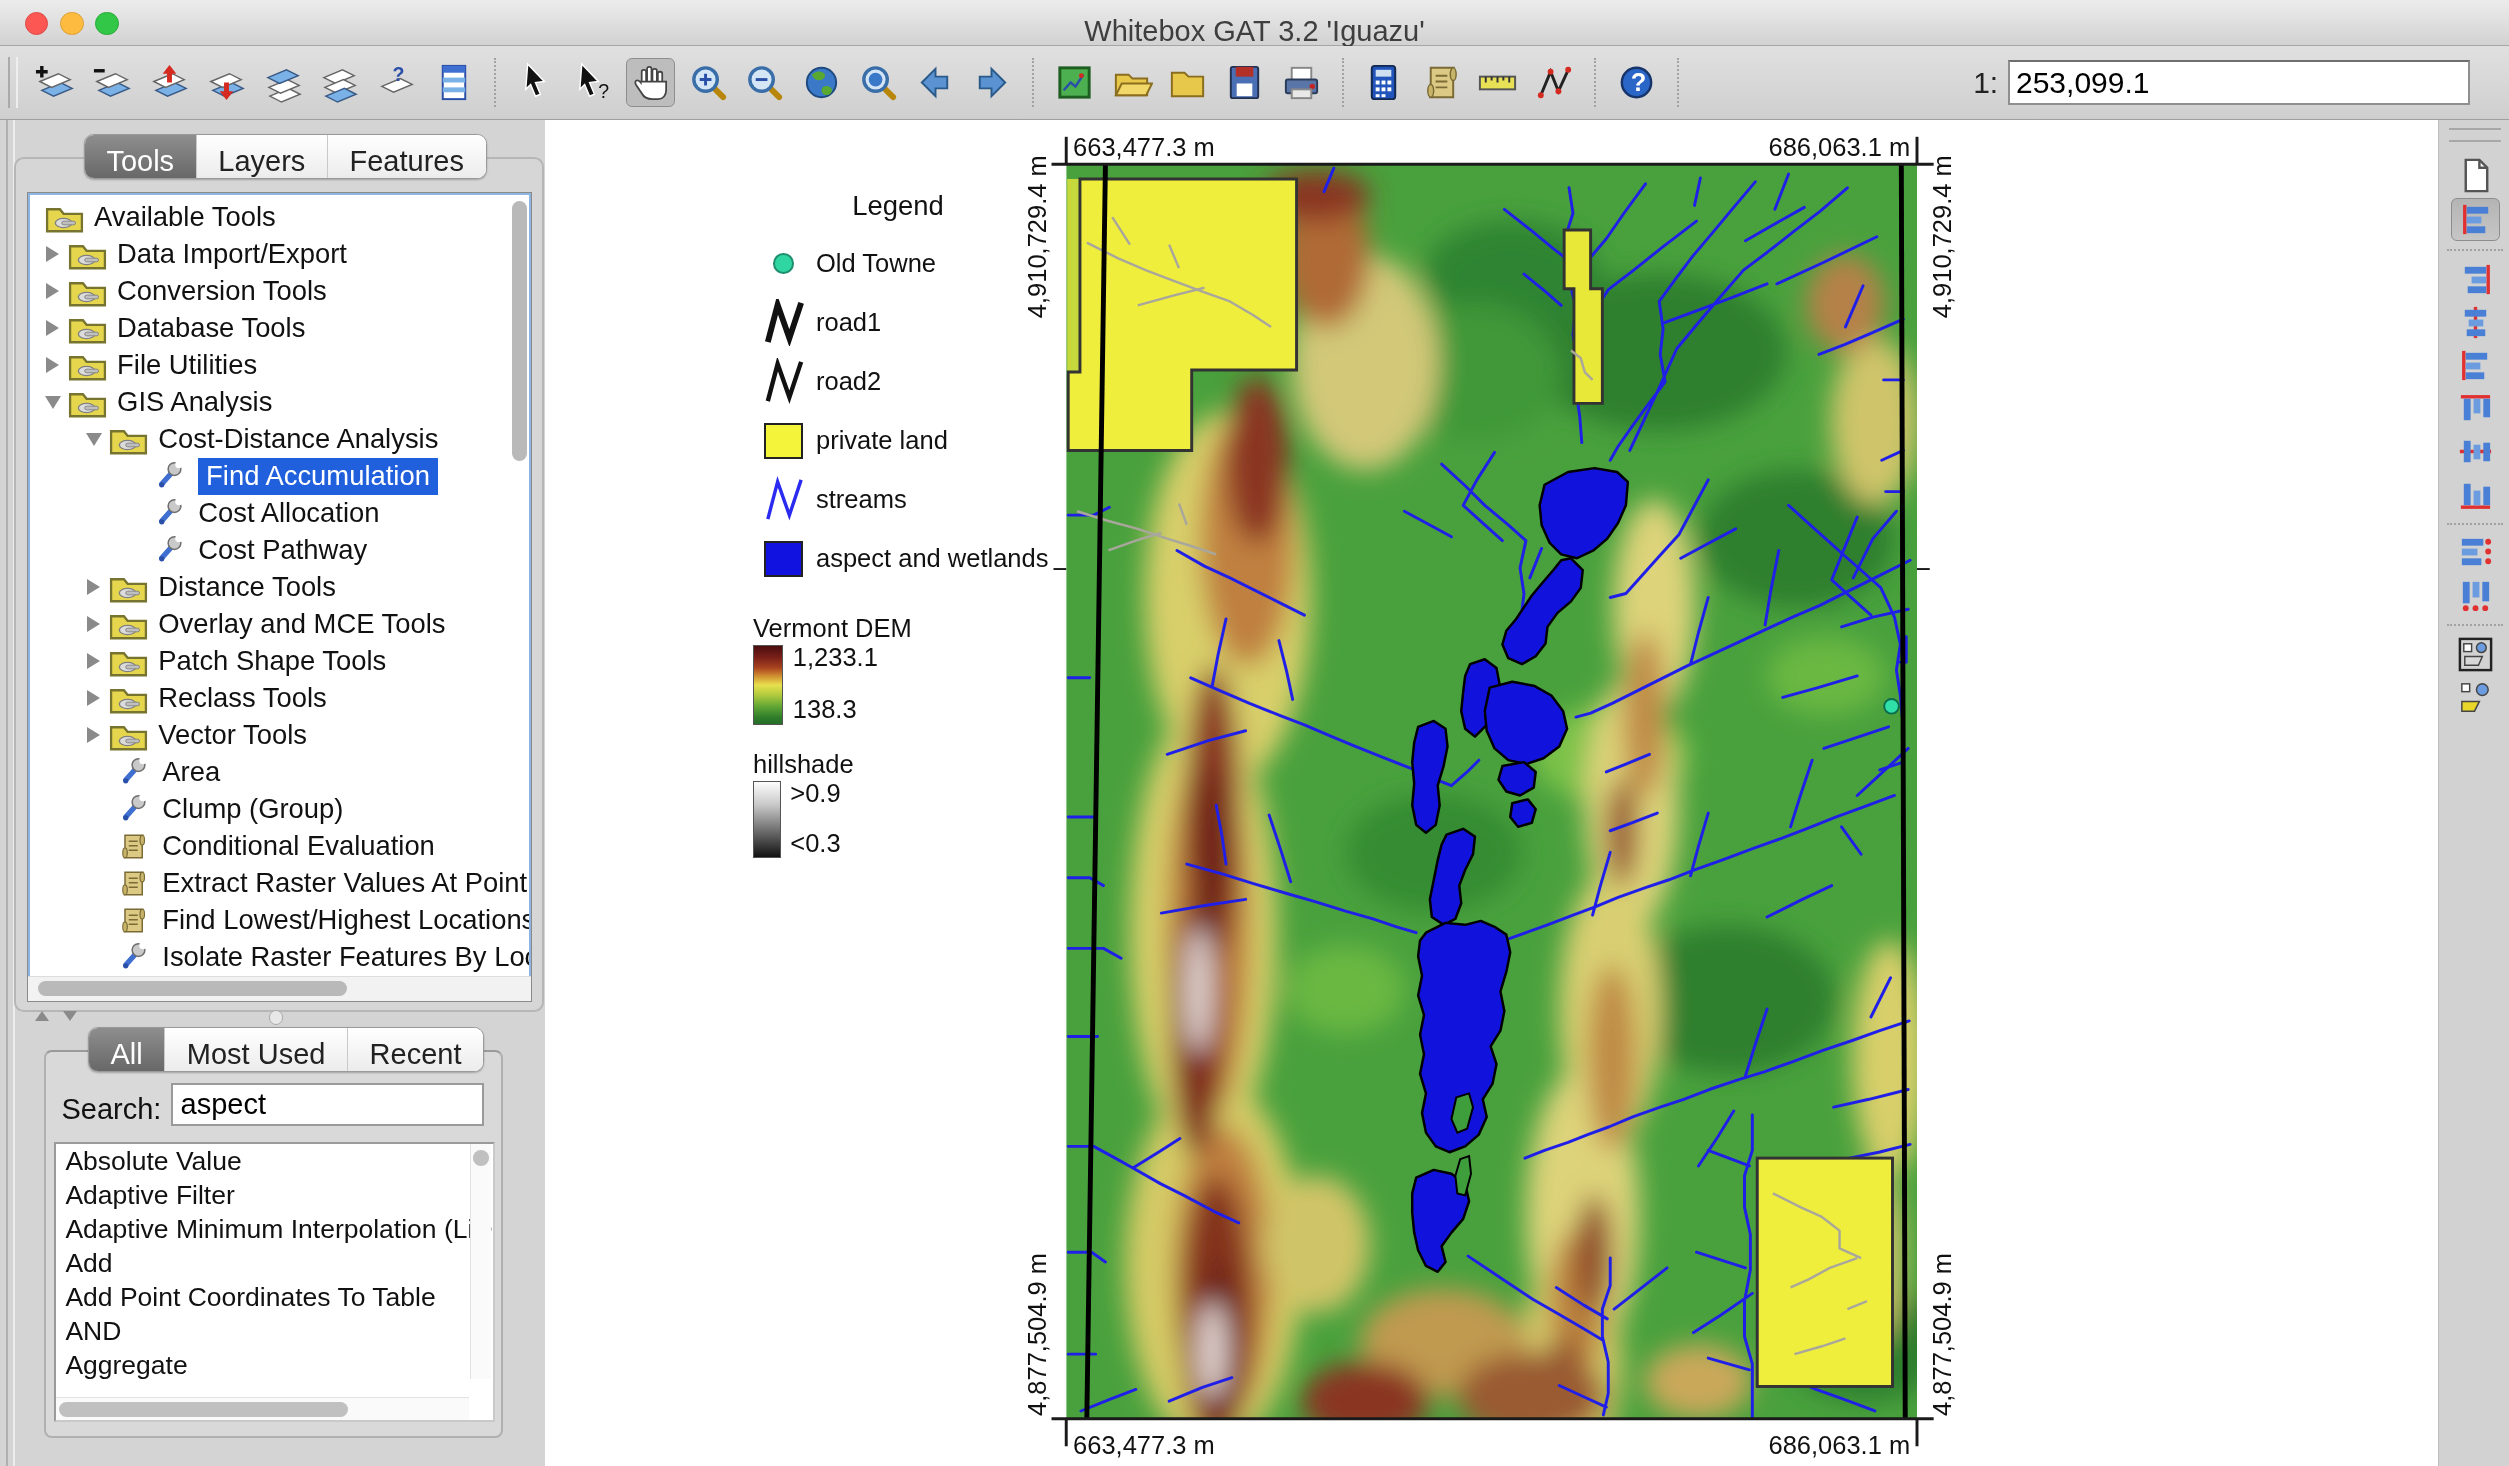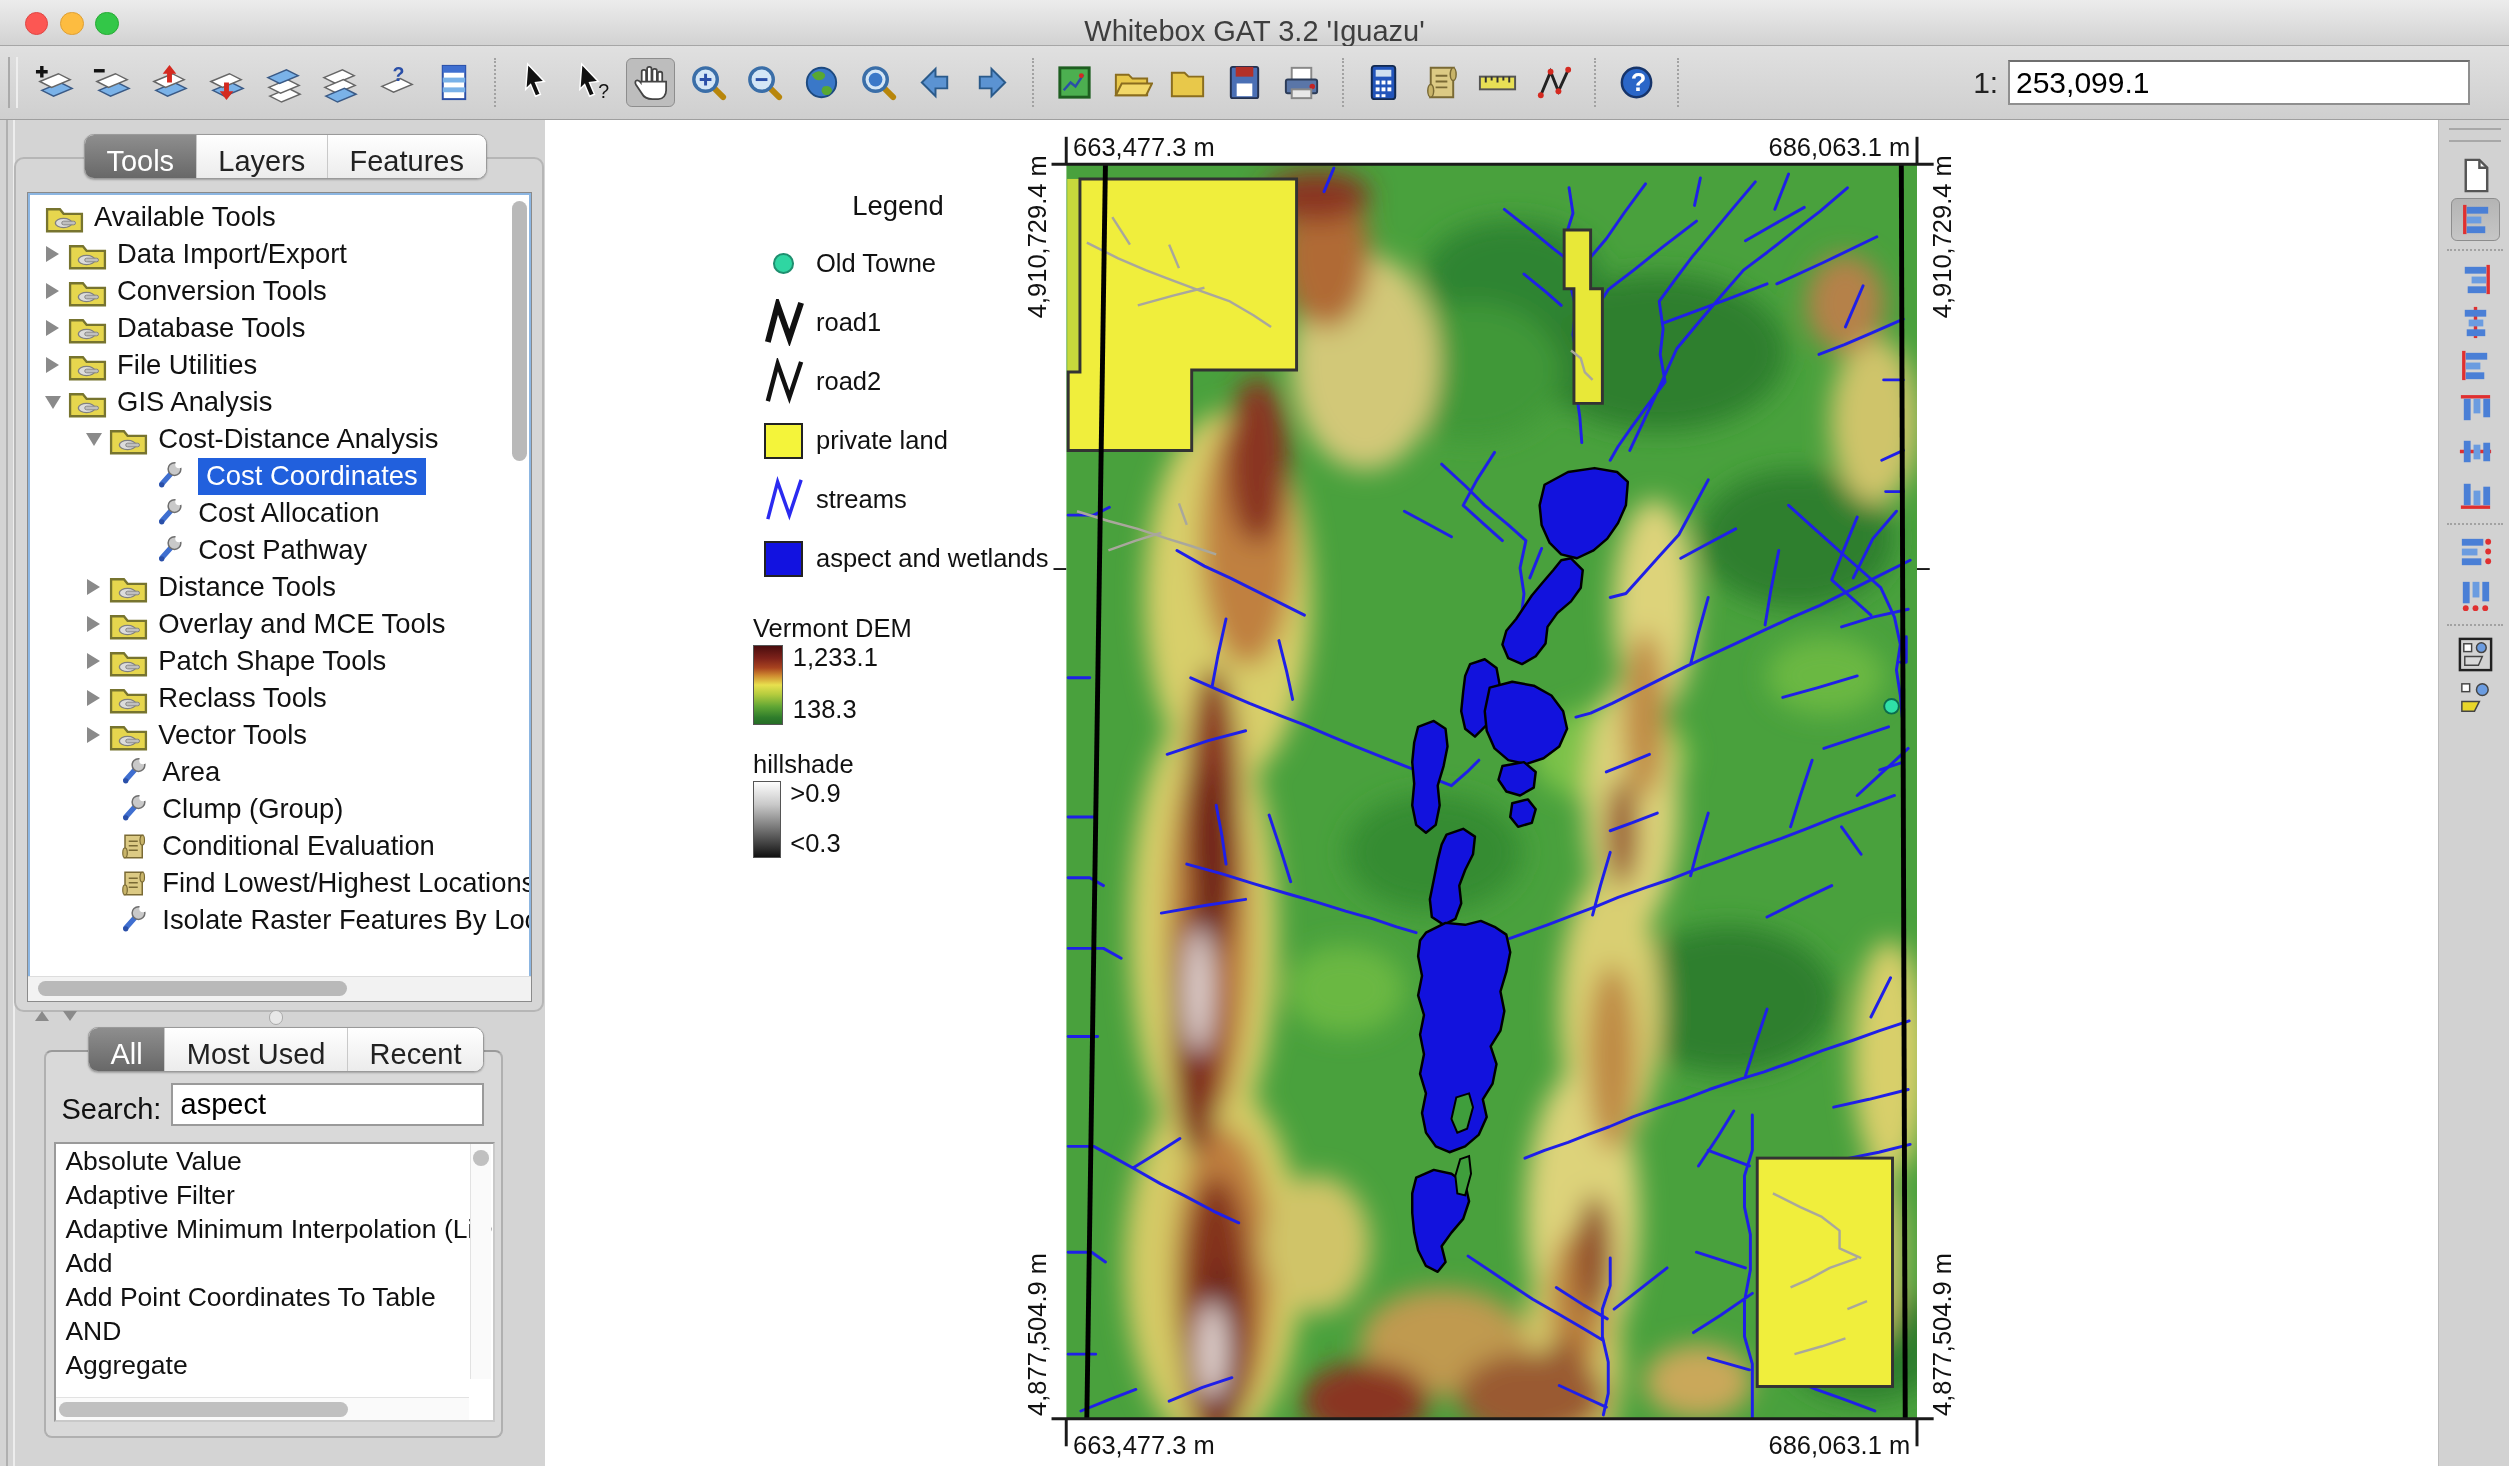--- a/index.html
+++ b/index.html
@@ -407,21 +407,21 @@
             <span class="arr e"></span>
             <svg class="ti" viewBox="0 0 42 34" width="41" height="33">
               <use href="#sy-folder"></use>
             </svg>
             <span class="tlab">Cost-Distance Analysis</span>
           </div>
         <div class="trow d3">
             <svg class="ti" viewBox="0 0 42 34" width="41" height="33">
               <use href="#sy-wrench"></use>
             </svg>
-            <span class="tlab sel">Cost Coordinates</span>
+            <span class="tlab sel">Find Accumulation</span>
           </div>
         <div class="trow d3">
             <svg class="ti" viewBox="0 0 42 34" width="41" height="33">
               <use href="#sy-wrench"></use>
             </svg>
             <span class="tlab">Cost Allocation</span>
           </div>
         <div class="trow d3">
             <svg class="ti" viewBox="0 0 42 34" width="41" height="33">
               <use href="#sy-wrench"></use>
@@ -473,20 +473,26 @@
             <svg class="ti" viewBox="0 0 42 34" width="41" height="33">
               <use href="#sy-wrench"></use>
             </svg>
             <span class="tlab">Clump (Group)</span>
           </div>
         <div class="trow d2t">
             <svg class="ti" viewBox="0 0 42 34" width="41" height="33">
               <use href="#sy-scroll"></use>
             </svg>
             <span class="tlab">Conditional Evaluation</span>
+          </div>
+        <div class="trow d2t">
+            <svg class="ti" viewBox="0 0 42 34" width="41" height="33">
+              <use href="#sy-scroll"></use>
+            </svg>
+            <span class="tlab">Extract Raster Values At Point</span>
           </div>
         <div class="trow d2t">
             <svg class="ti" viewBox="0 0 42 34" width="41" height="33">
               <use href="#sy-scroll"></use>
             </svg>
             <span class="tlab">Find Lowest/Highest Locations</span>
           </div>
         <div class="trow d2t">
             <svg class="ti" viewBox="0 0 42 34" width="41" height="33">
               <use href="#sy-wrench"></use>

